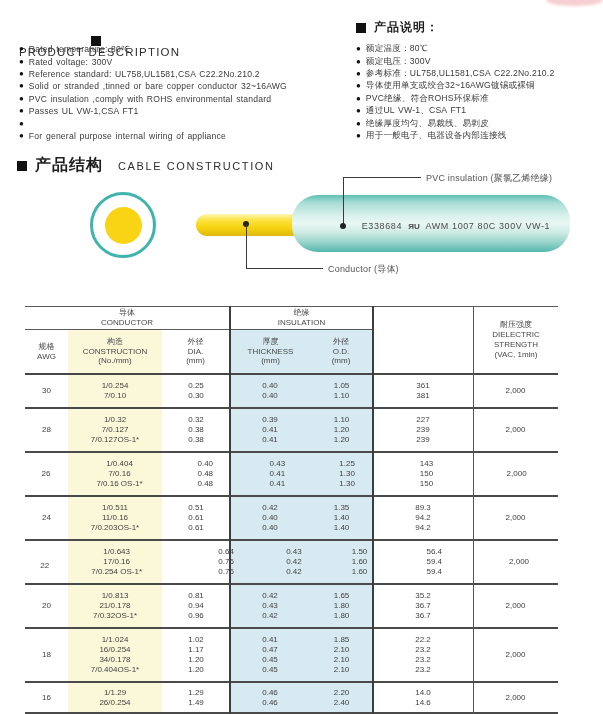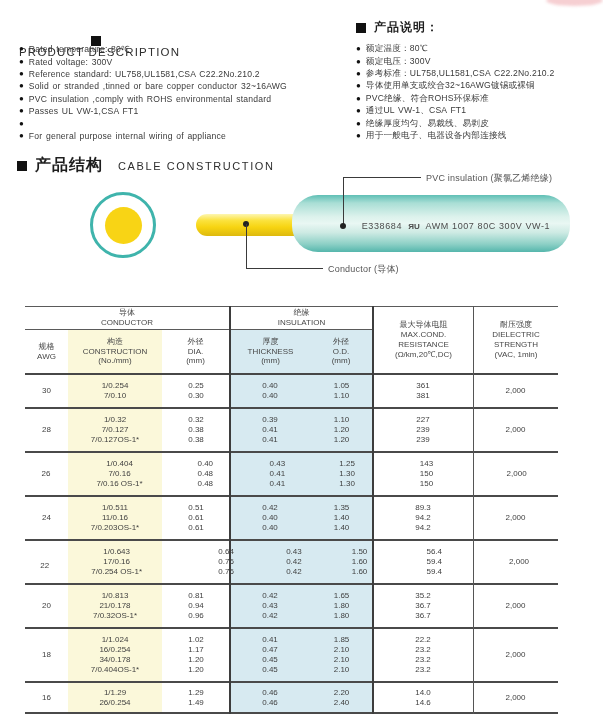--- a/index.html
+++ b/index.html
@@ -204,26 +204,20 @@
     <div class="hdr-cell" style="left:206px;width:79px;top:24px;height:43px;">
       <div>厚度</div>
       <div>THICKNESS</div>
       <div>(mm)</div>
     </div>
     <div class="hdr-cell" style="left:285px;width:62px;top:24px;height:43px;">
       <div>外径</div>
       <div>O.D.</div>
       <div>(mm)</div>
     </div>
-    <div class="hdr-cell" style="left:349px;width:99px;top:1px;height:66px;">
-      <div>最大导体电阻</div>
-      <div>MAX.COND.</div>
-      <div>RESISTANCE</div>
-      <div>(Ω/km,20℃,DC)</div>
-    </div>
     <div class="hdr-cell" style="left:449px;width:84px;top:1px;height:66px;">
       <div>耐压强度</div>
       <div>DIELECTRIC</div>
       <div>STRENGTH</div>
       <div>(VAC, 1min)</div>
     </div>
 
     <div class="tbl-body">
         <div class="tgroup" style="height: 34px;">
           <div class="tcell" style="width: 43px;">

